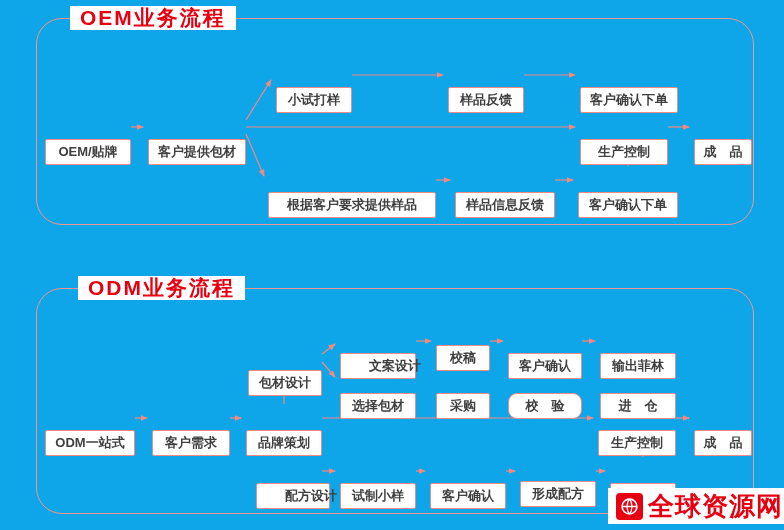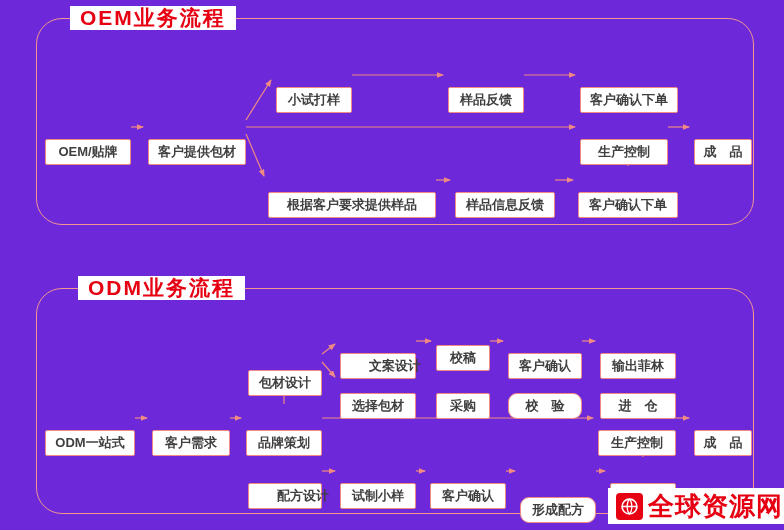--- a/index.html
+++ b/index.html
@@ -1,16 +1,16 @@
 <!DOCTYPE html>
 <html><head>
 <meta charset="utf-8">
 <style>
   html,body{margin:0;padding:0;background:#fff;}
-  .stage{position:relative;width:784px;height:530px;background:#6d28d9;overflow:hidden;
+  .stage{position:relative;width:784px;height:530px;background:#0ea5e9;overflow:hidden;
          font-family:"Liberation Sans","DejaVu Sans",sans-serif;}
   .section{position:absolute;border:1px solid #f2968f;border-radius:26px;z-index:1;background:transparent;}
   .sec-title{position:absolute;z-index:3;background:#ffffff;padding:0 10px;height:24px;line-height:24px;
              font-size:21px;font-weight:bold;color:#e60012;letter-spacing:2px;white-space:nowrap;}
   .wires{position:absolute;left:0;top:0;z-index:2;}
   .node{position:absolute;z-index:4;height:26px;box-sizing:border-box;border:1px solid #f08a83;background:#ffffff;
         border-radius:2px;display:flex;align-items:center;justify-content:center;
         font-size:13px;font-weight:bold;color:#3f3f3f;white-space:nowrap;margin-top:25px;}
   .watermark{position:absolute;z-index:5;display:flex;align-items:center;gap:5px;background:#ffffff;
              left:608px;top:488px;height:36px;padding:0 4px 0 8px;}
@@ -86,24 +86,24 @@
   <div class="node" style="left:340px;top:328px;width:76px;padding-left:34px;">文案设计</div>
   <div class="node" style="left:436px;top:320px;width:54px;">校稿</div>
   <div class="node" style="left:508px;top:328px;width:74px;">客户确认</div>
   <div class="node" style="left:600px;top:328px;width:76px;">输出菲林</div>
   <div class="node" style="left:340px;top:368px;width:76px;">选择包材</div>
   <div class="node" style="left:436px;top:368px;width:54px;">采购</div>
   <div class="node" style="left:508px;top:368px;width:74px;border-radius:9px;">校　验</div>
   <div class="node" style="left:600px;top:368px;width:76px;">进　仓</div>
   <div class="node" style="left:598px;top:405px;width:78px;">生产控制</div>
   <div class="node" style="left:694px;top:405px;width:58px;">成　品</div>
-  <div class="node" style="left:248px;top:458px;width:74px;padding-left:36px;">配方设计</div>
+  <div class="node" style="left:256px;top:458px;width:74px;padding-left:36px;">配方设计</div>
   <div class="node" style="left:340px;top:458px;width:76px;text-align:center;">试制小样</div>
   <div class="node" style="left:430px;top:458px;width:76px;">客户确认</div>
-  <div class="node" style="left:520px;top:472px;width:76px;border-radius:9px;">形成配方</div>
+  <div class="node" style="left:520px;top:456px;width:76px;">形成配方</div>
   <div class="node" style="left:610px;top:458px;width:66px;">试　产</div>
 
   <div class="watermark">
     <span class="wm-logo">
       <svg width="19" height="19" viewBox="0 0 18 18">
         <circle cx="9" cy="9" r="7" fill="none" stroke="#ffffff" stroke-width="1.6"></circle>
         <path d="M2 9h14 M9 2c3 3 3 11 0 14 M9 2c-3 3-3 11 0 14" fill="none" stroke="#ffffff" stroke-width="1.2"></path>
       </svg>
     </span>
     <span class="wm-text">全球资源网</span>

